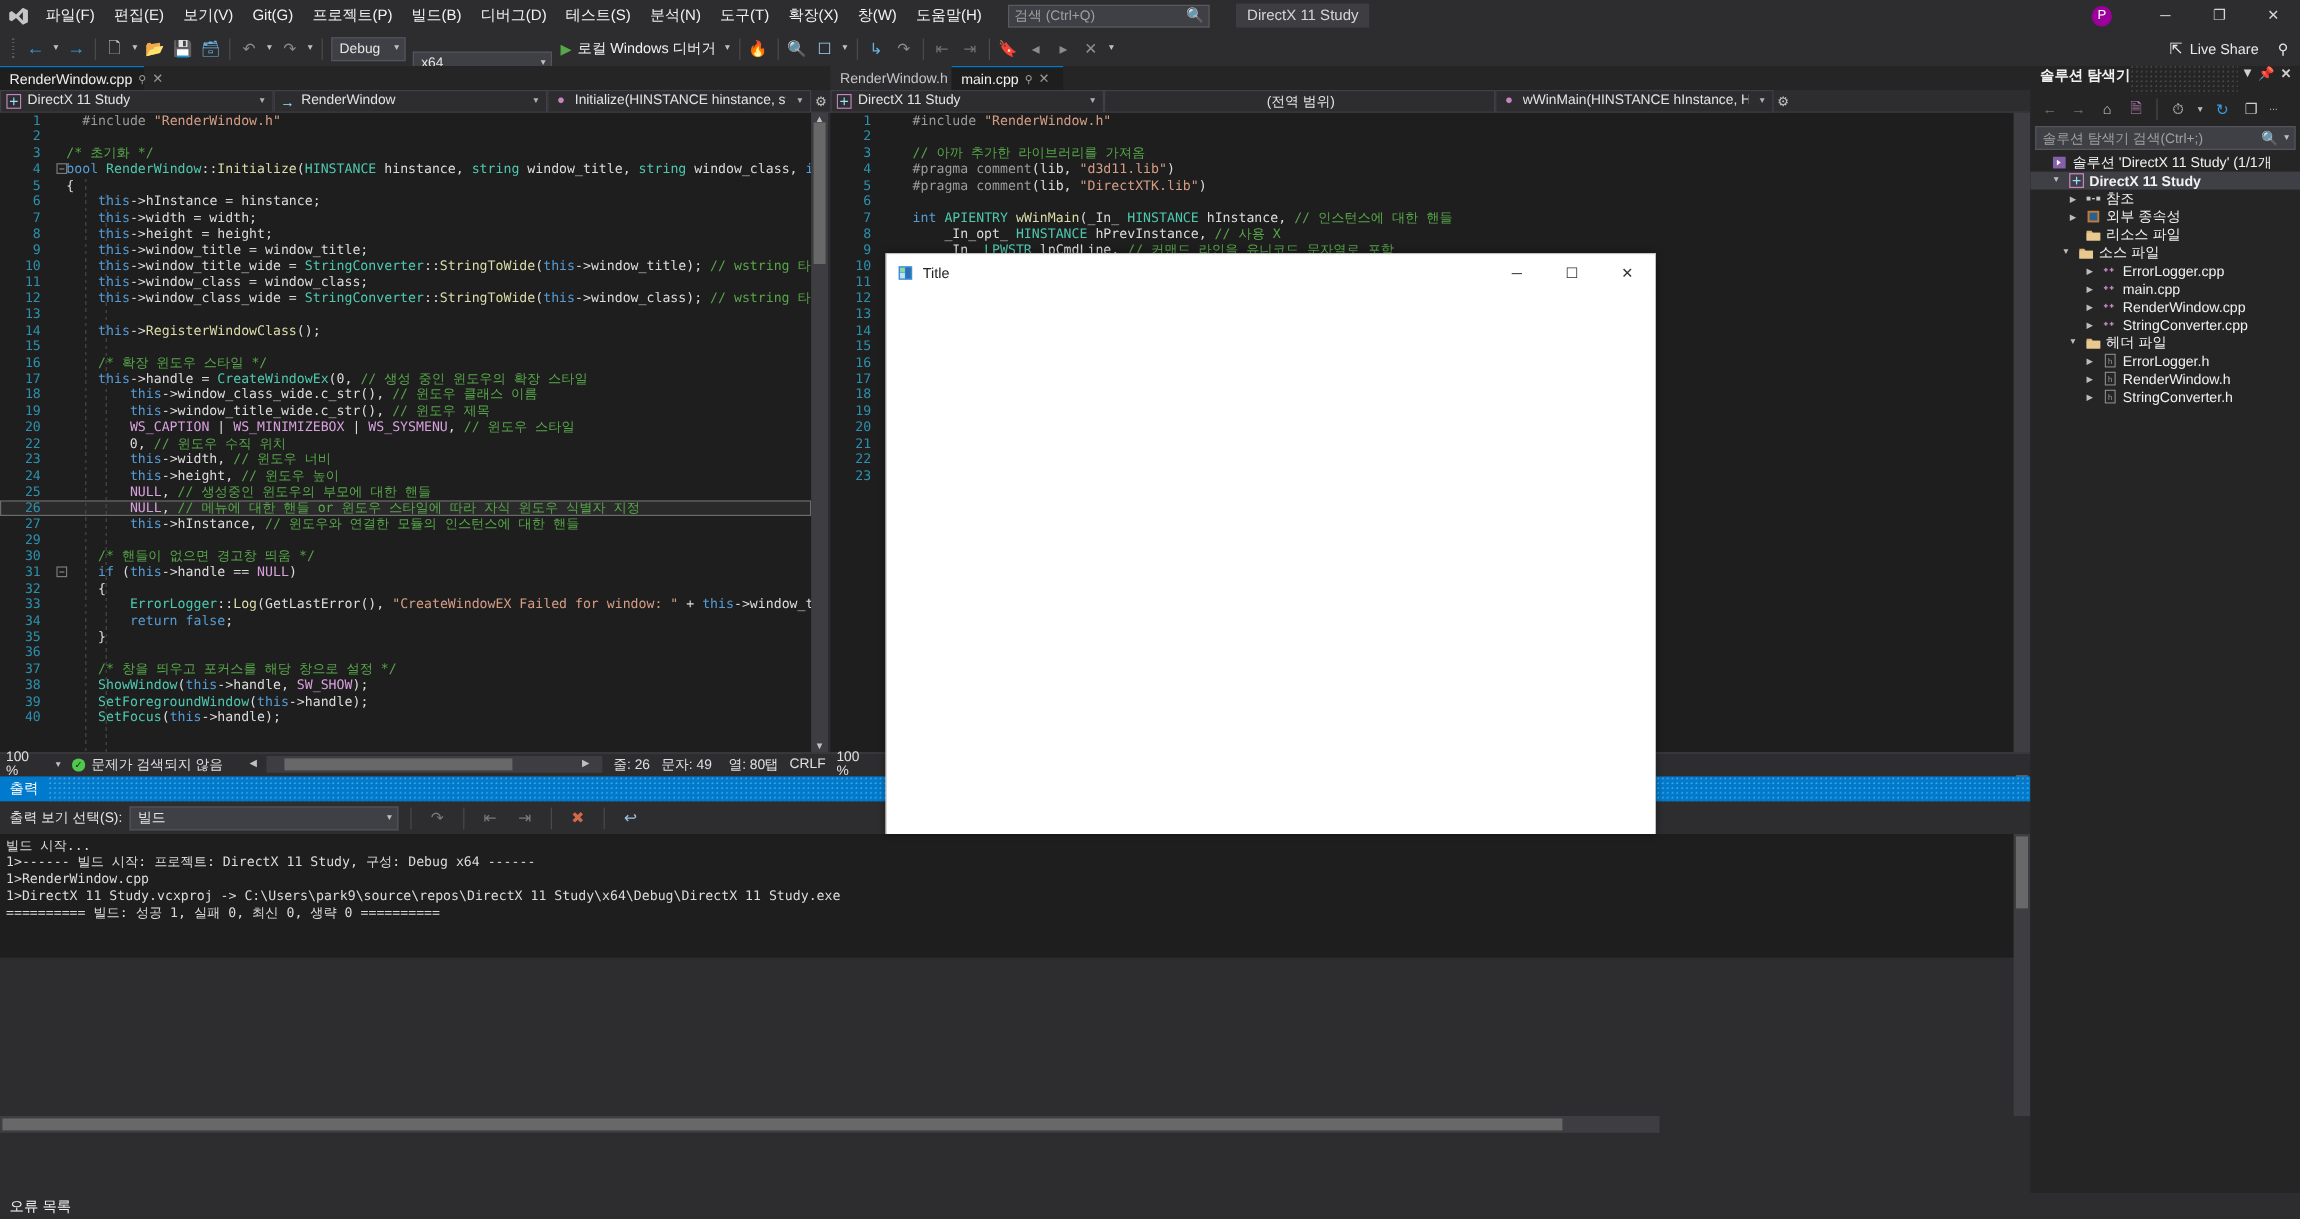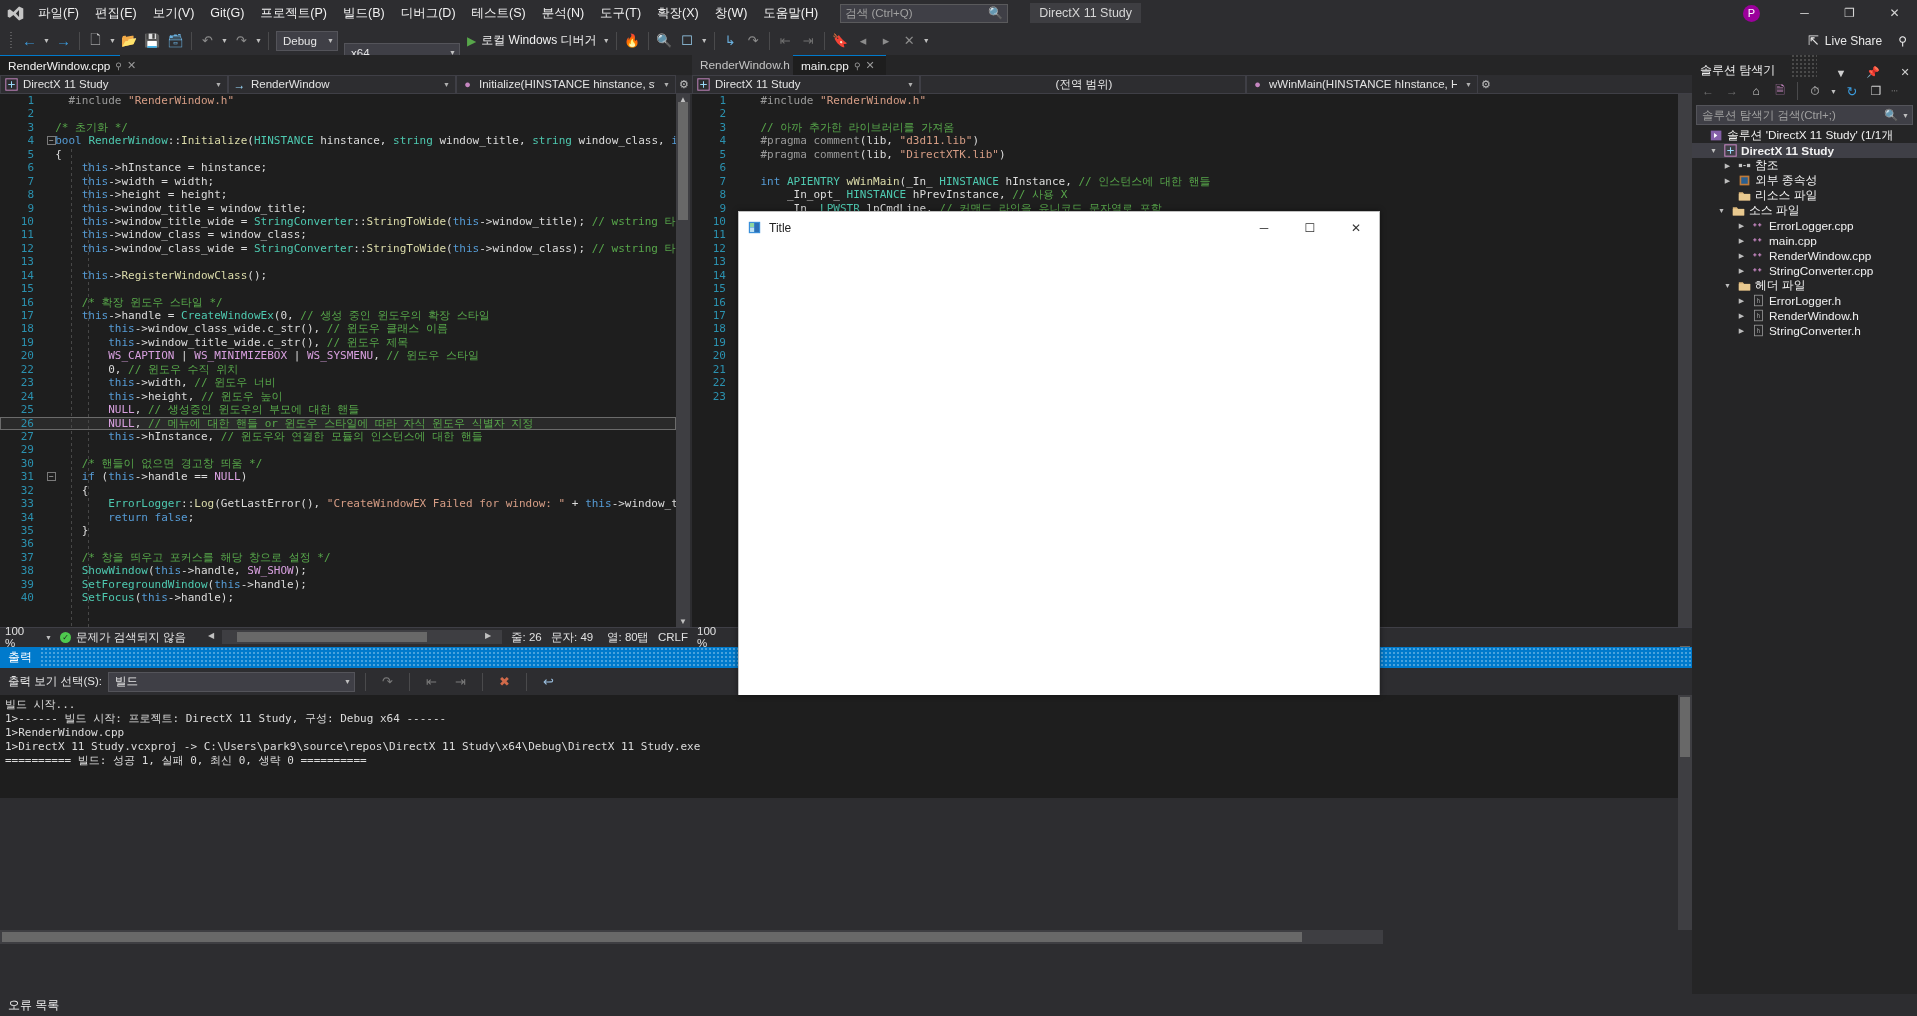--- a/index.html
+++ b/index.html
@@ -176,22 +176,22 @@
   .out-combo .cc { font-size: 7px; color: #c0c0c0; }
   .out-body {
     position: absolute; background: #1e1e1e; color: #dcdcdc; overflow: hidden;
     font-family: "DejaVu Sans Mono", monospace; font-size: 11px; padding: 3px 0 0 5px;
   }
   .out-body .ol { line-height: 14px; white-space: pre; }
 
   
   .se-panel { position: absolute; background: #252526; }
   .se-header {
-    height: 24px; display: flex; align-items: flex-end; padding: 0 4px 0 8px;
-    font-size: 12px; color: #f1f1f1; gap: 16px;
+    height: 24px; display: flex; align-items: flex-start; padding: 0 4px 0 8px;
+    font-size: 12px; color: #f1f1f1; gap: 0; font-weight: bold;
   }
   .se-header .dots {
     flex: 1; height: 24px;
     background-image: radial-gradient(#4a4a4a 0.8px, transparent 0.8px);
     background-size: 4px 4px; background-position: 0 11px;
   }
   .se-hbtn { width: 16px; text-align: center; color: #d0d0d0; font-size: 11px; }
   .se-toolbar { height: 24px; display: flex; align-items: center; padding-left: 5px; gap: 2px; }
   .se-tb { width: 22px; height: 20px; display: flex; align-items: center; justify-content: center;
            color: #d0d0d0; font-size: 12px; }
@@ -494,21 +494,21 @@
   </div>
 </div>
 
 <div class="panel-title" style="left:0; top:647px; width:1692px;">
   <span>출력</span>
   <span class="dots"></span>
 </div>
 
 <div class="out-toolbar" style="left:0; top:668px; width:1692px;">
   <span>출력 보기 선택(S):</span>
-  <div class="out-combo" style="width:247px;">
+  <div class="out-combo" style="width:224px;">
     <span class="cv">빌드</span>
     <span class="cc">▼</span>
   </div>
   <div class="tb-sep"></div>
   <div class="tb-btn" style="color:#7a7a7a;">↷</div>
   <div class="tb-sep"></div>
   <div class="tb-btn" style="color:#7a7a7a;">⇤</div>
   <div class="tb-btn" style="color:#7a7a7a;">⇥</div>
   <div class="tb-sep"></div>
   <div class="tb-btn" style="color:#d06a4a;">✖</div>

